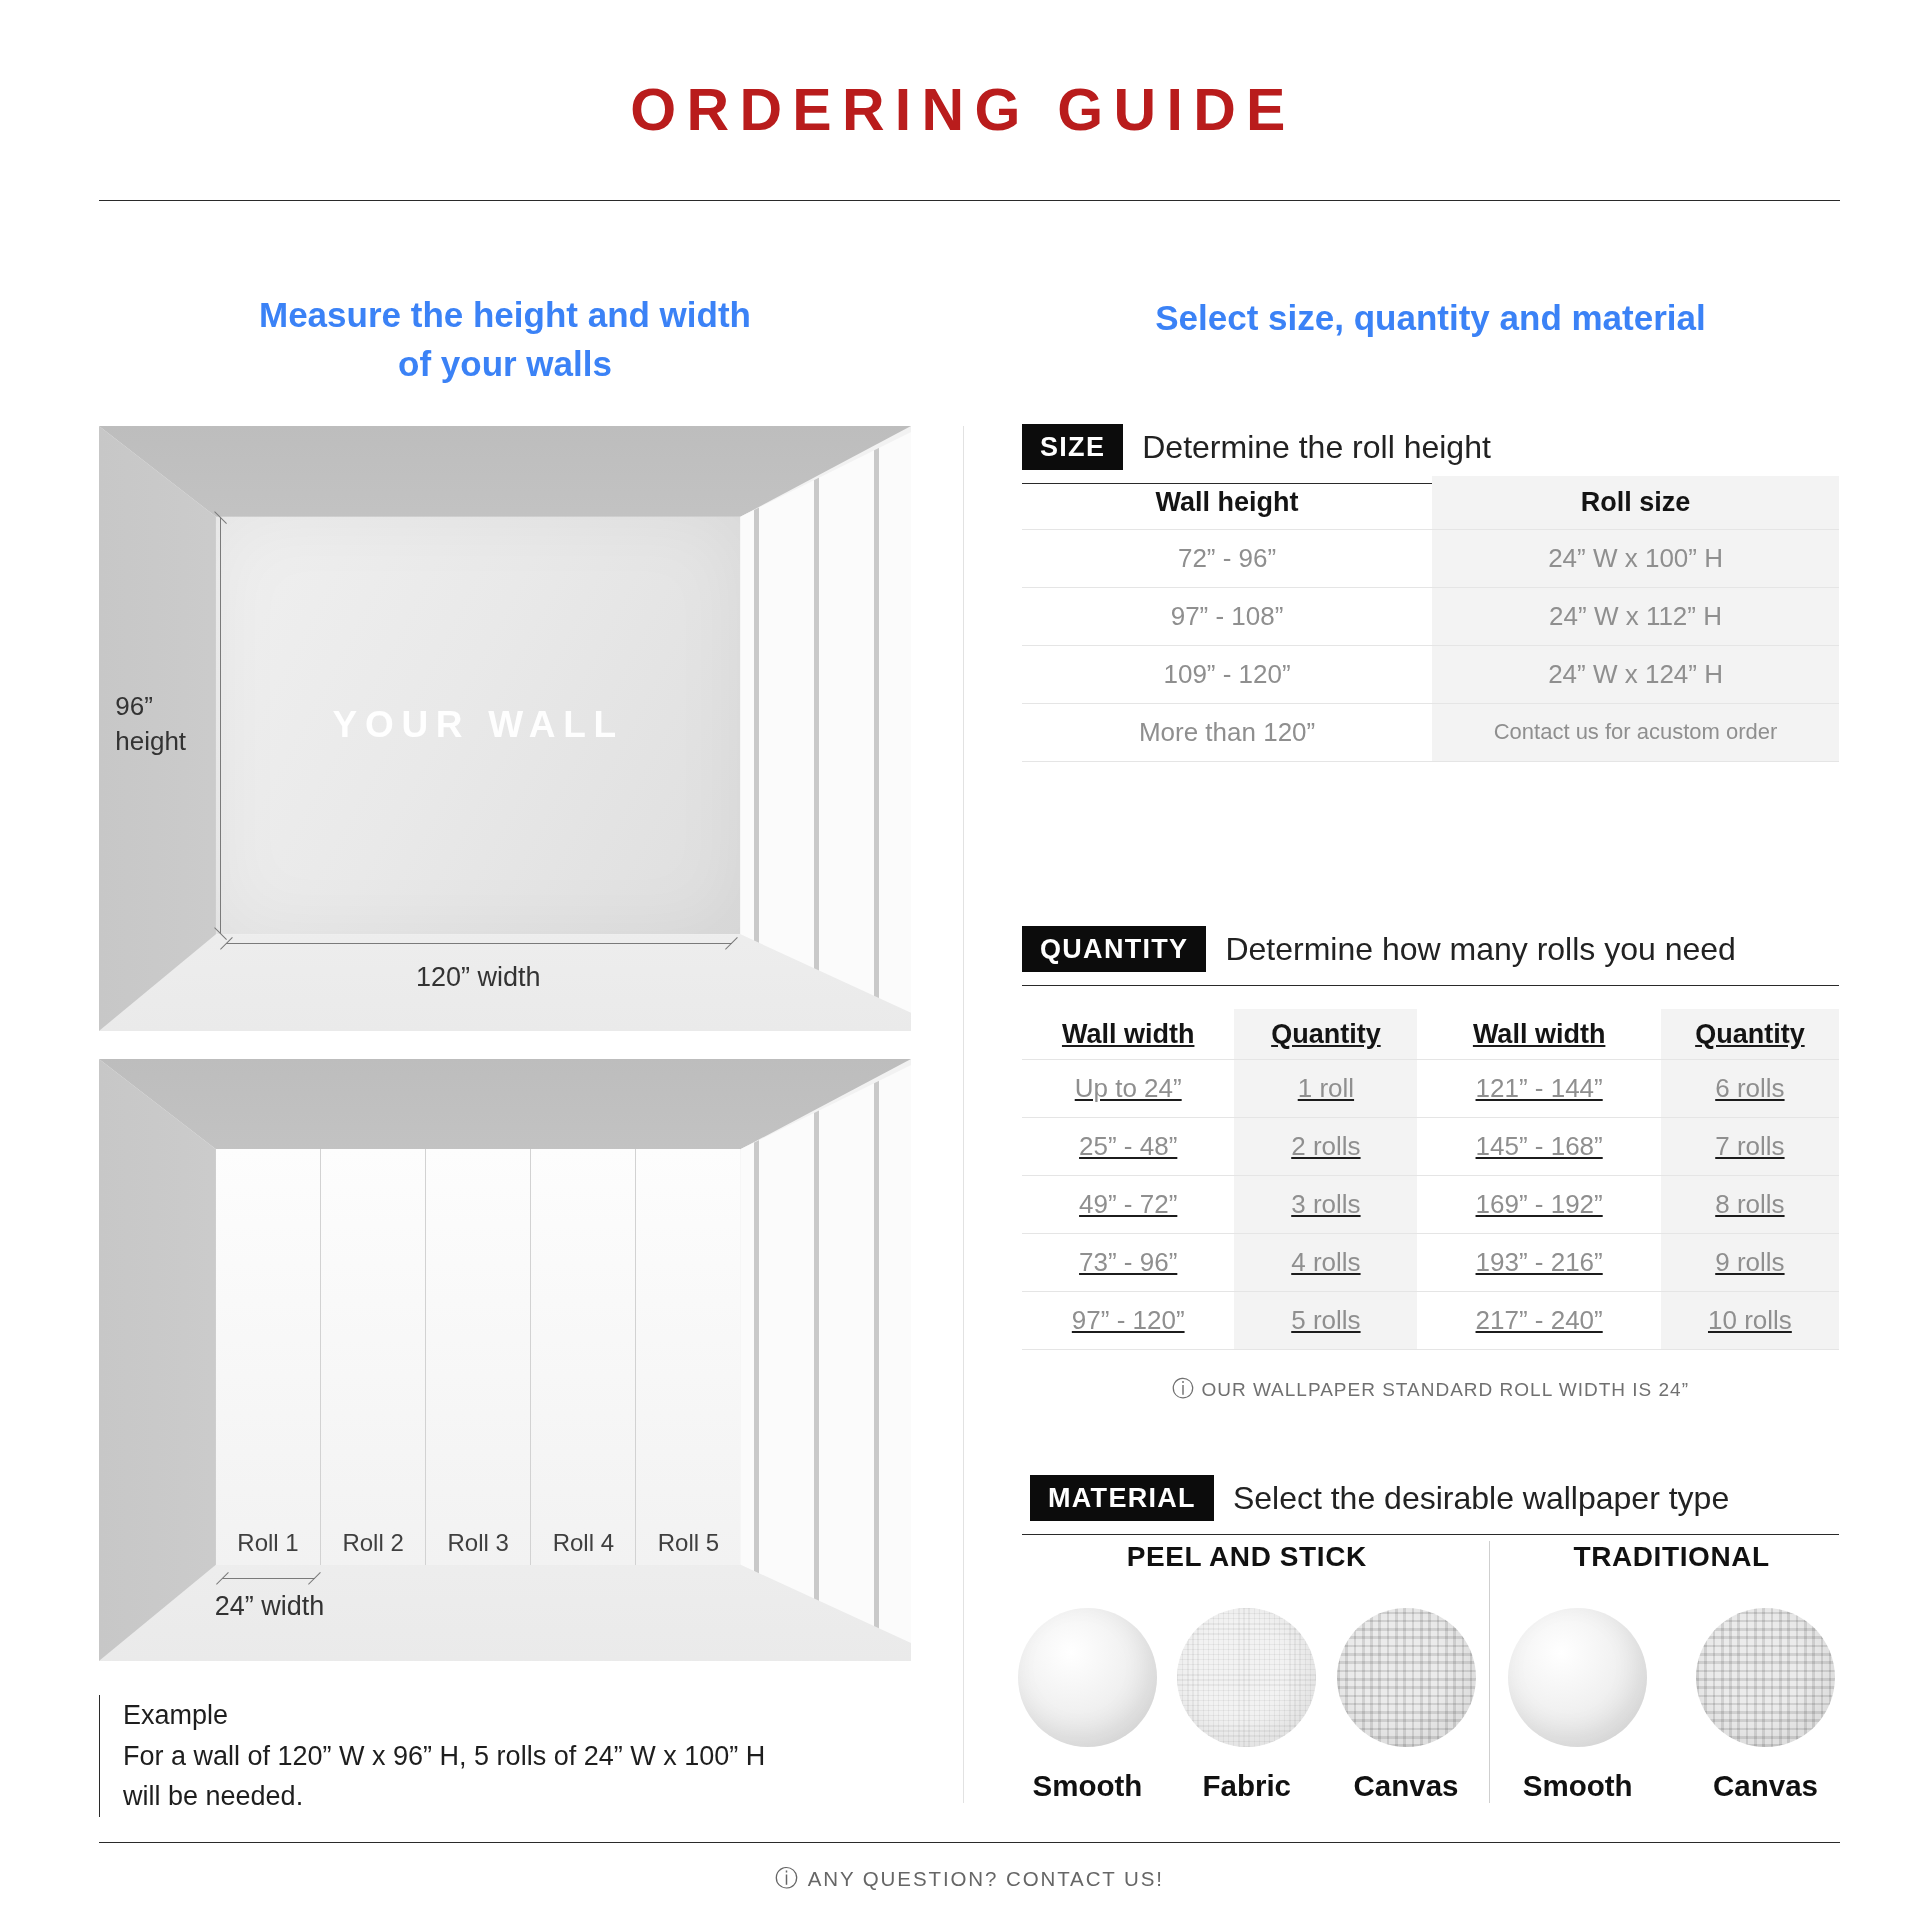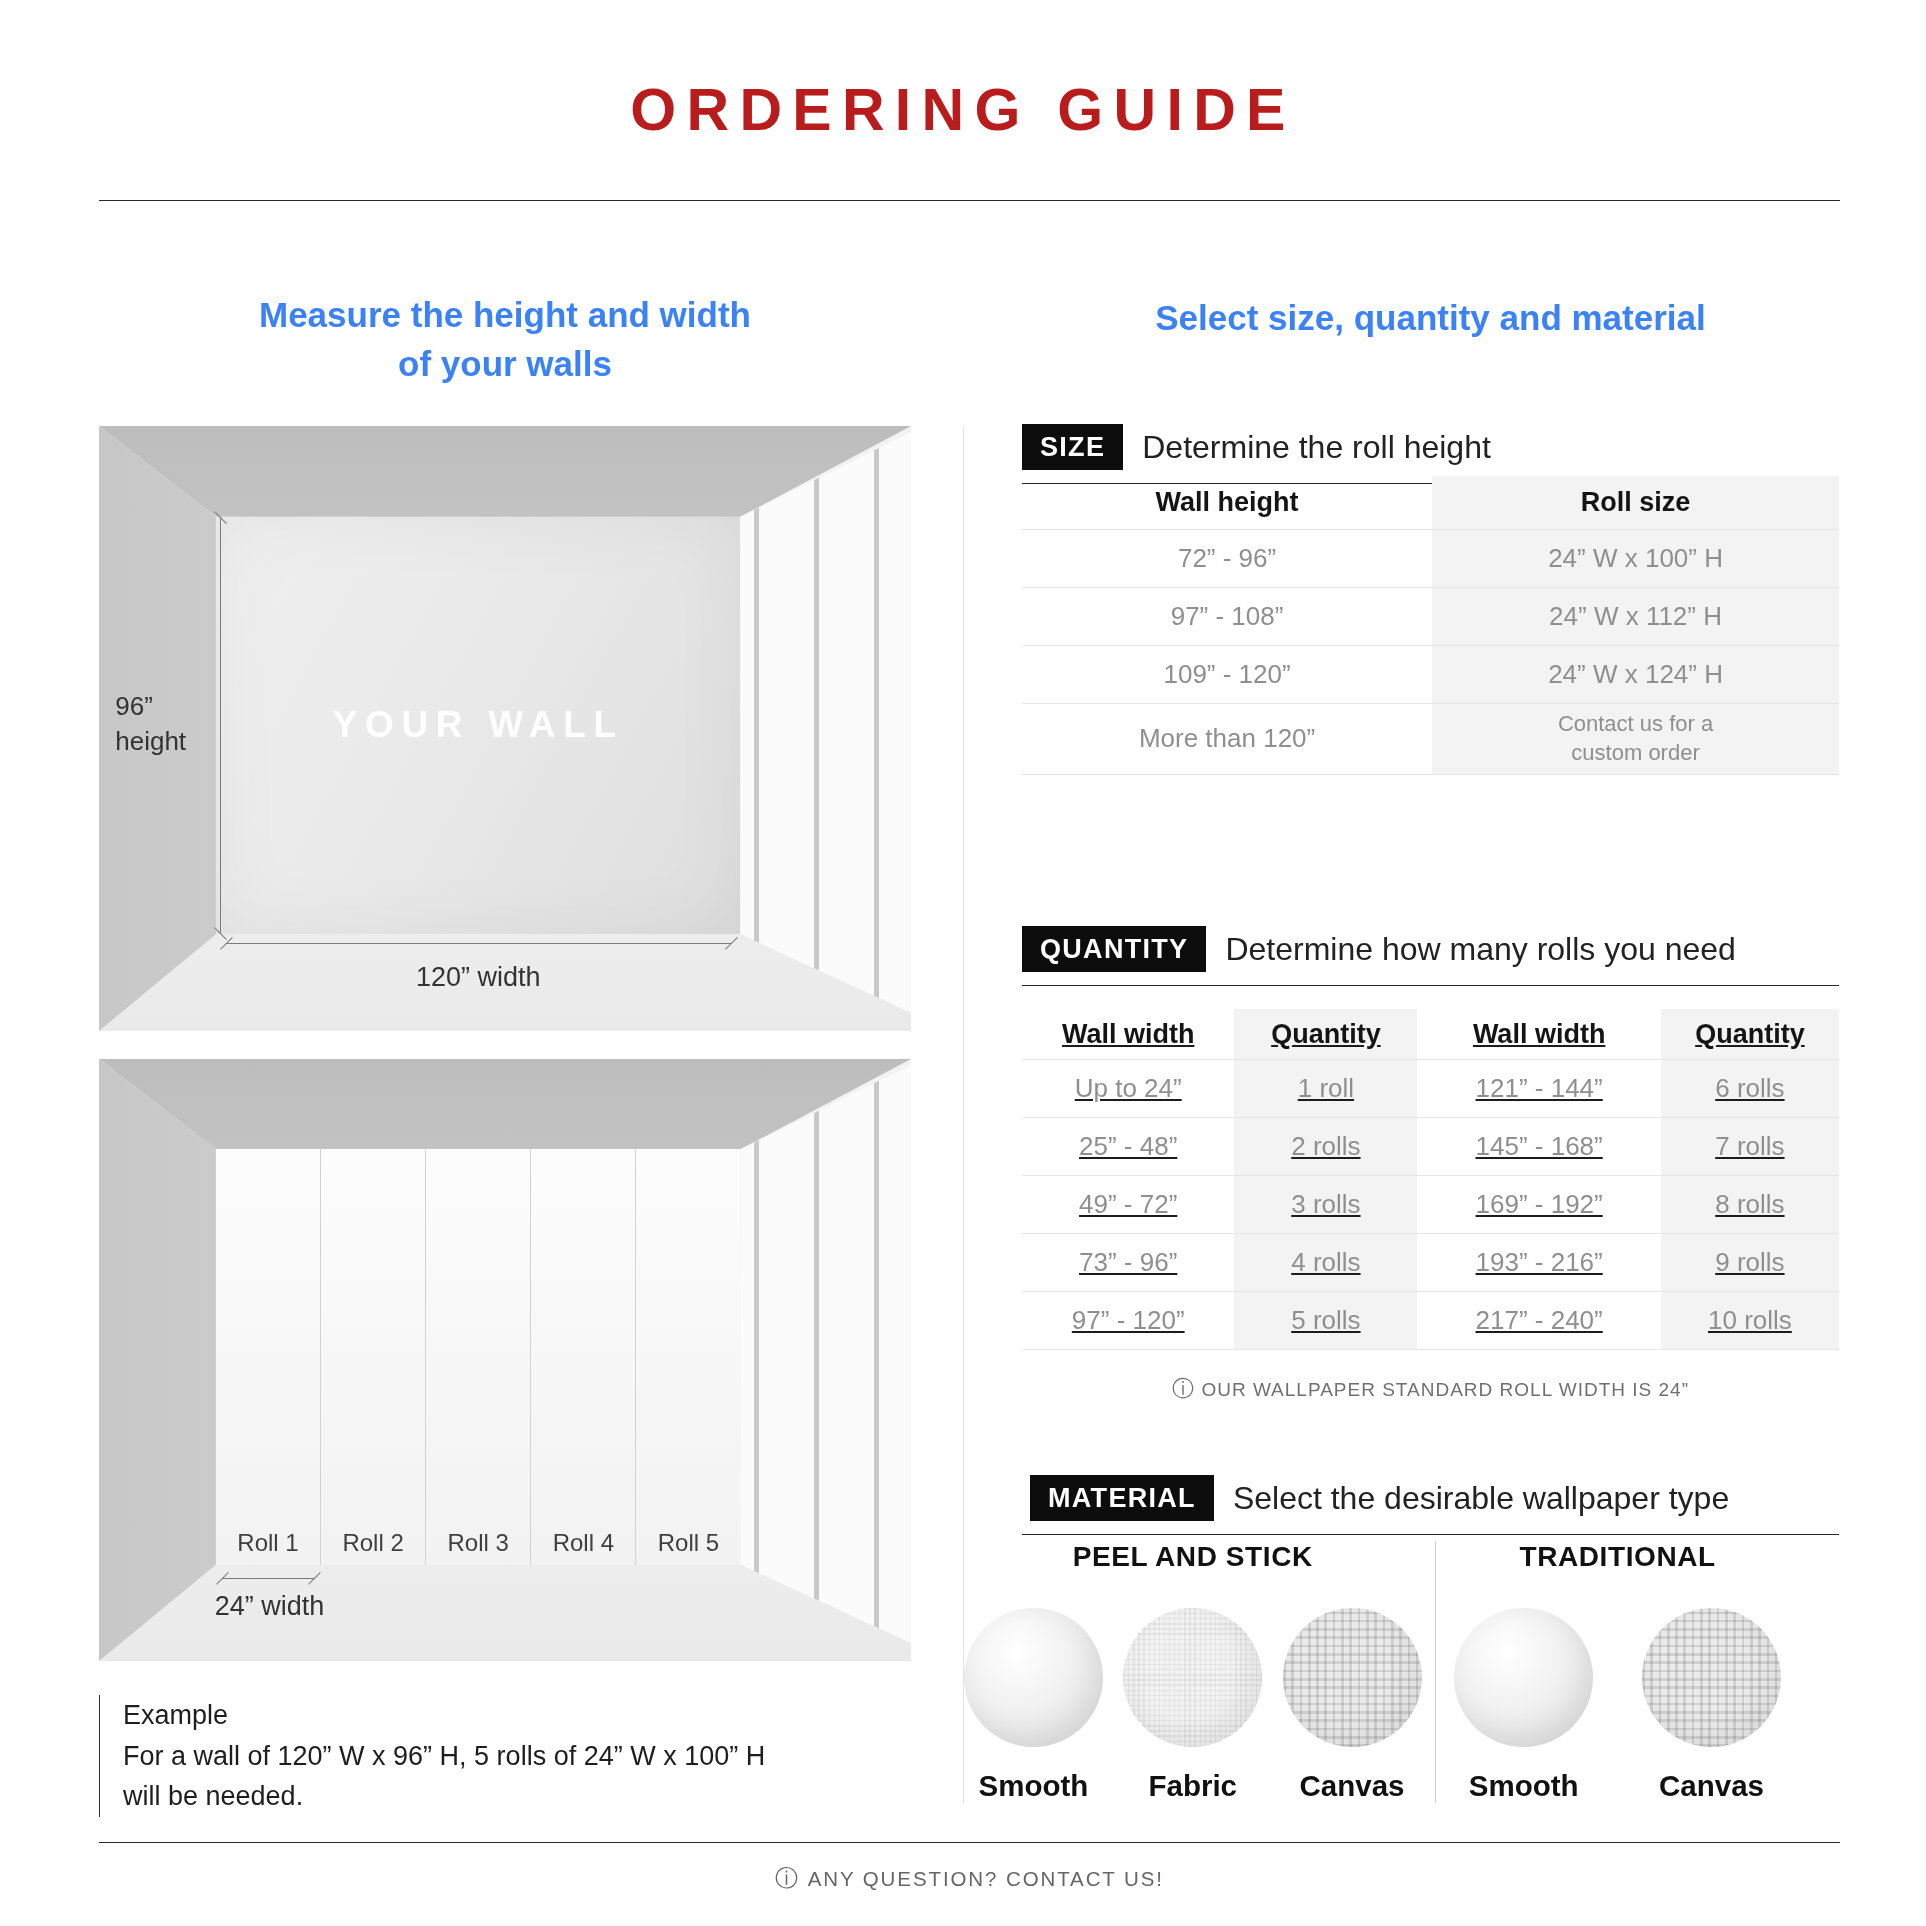--- a/index.html
+++ b/index.html
@@ -75,37 +75,37 @@
   .head-size { top:424px; } .head-qty { top:926px; } .head-mat { top:1475px;padding-left:8px; }
 
   
   .size-table { position:absolute; left:1022px; top:476px; width:817px; font-size:26px; }
   .st-row { display:flex; border-bottom:1.3px solid #e5e5e5; min-height:58px; }
   .st-head { min-height:54px; font-weight:700; color:#141414; font-size:27px; }
   .st-cell { display:flex; align-items:center; justify-content:center; text-align:center; }
   .st-wall { width:50.2%; color:#8f8f8f; }
   .st-roll { width:49.8%; background:#f3f3f3; color:#8f8f8f; }
   .st-head .st-wall, .st-head .st-roll { color:#141414; }
-  .st-small { flex-direction:column; font-size:22px; line-height:1.3; padding:6.4px 0;align-items:center; }
+  .st-small { flex-direction:row; font-size:22px; line-height:1.3; padding:6.4px 0;align-items:center; }
 
   
   .qty-table { position:absolute; left:1022px; top:1009px; width:817px; font-size:26px;text-decoration:underline; }
   .qt-row { display:flex; border-bottom:1.3px solid #e5e5e5; min-height:58px; }
   .qt-head { min-height:51px; font-weight:700; color:#141414; font-size:27px; }
   .qt-cell { display:flex; align-items:center; justify-content:center; text-align:center; color:#8f8f8f; }
   .qt-head .qt-cell { color:#141414; }
   .c1 { width:26%; } .c2 { width:22.4%; background:#f3f3f3; }
   .c3 { width:29.8%; } .c4 { width:21.8%; background:#f3f3f3; }
 
   .qty-note { position:absolute; left:1022px; top:1374px; width:817px; text-align:center;
               font-size:19px; letter-spacing:1px; color:#707070; }
   .qty-note .info-i { font-size:22px; margin-right:6.4px; }
 
   
-  .material-body { position:absolute; left:964px; top:1541px; width:817px; display:flex; }
+  .material-body { position:absolute; left:1018px; top:1541px; width:817px; display:flex; }
   .mat-group { display:flex; flex-direction:column; }
   .mat-group-left  { flex:0 0 56%; }
   .mat-group-right { flex:0 0 40%; margin-left:auto; }
   .mat-title { text-align:center; font-size:28px; font-weight:700; letter-spacing:0.6px; color:#111; margin-bottom:35px; }
   .mat-divider { width:1.3px; background:#cfcfcf; margin:0 13px; }
   .swatch-row { display:flex; justify-content:space-between; }
   .swatch-item { display:flex; flex-direction:column; }
   .swatch { width:139px; height:139px; border-radius:50%;
             box-shadow:inset -7.7px -10.3px 28px rgba(0,0,0,0.07); }
   .smooth { background:radial-gradient(circle at 38% 32%, #ffffff 0%, #f1f1f1 45%, #e3e3e3 80%, #dadada 100%); }

